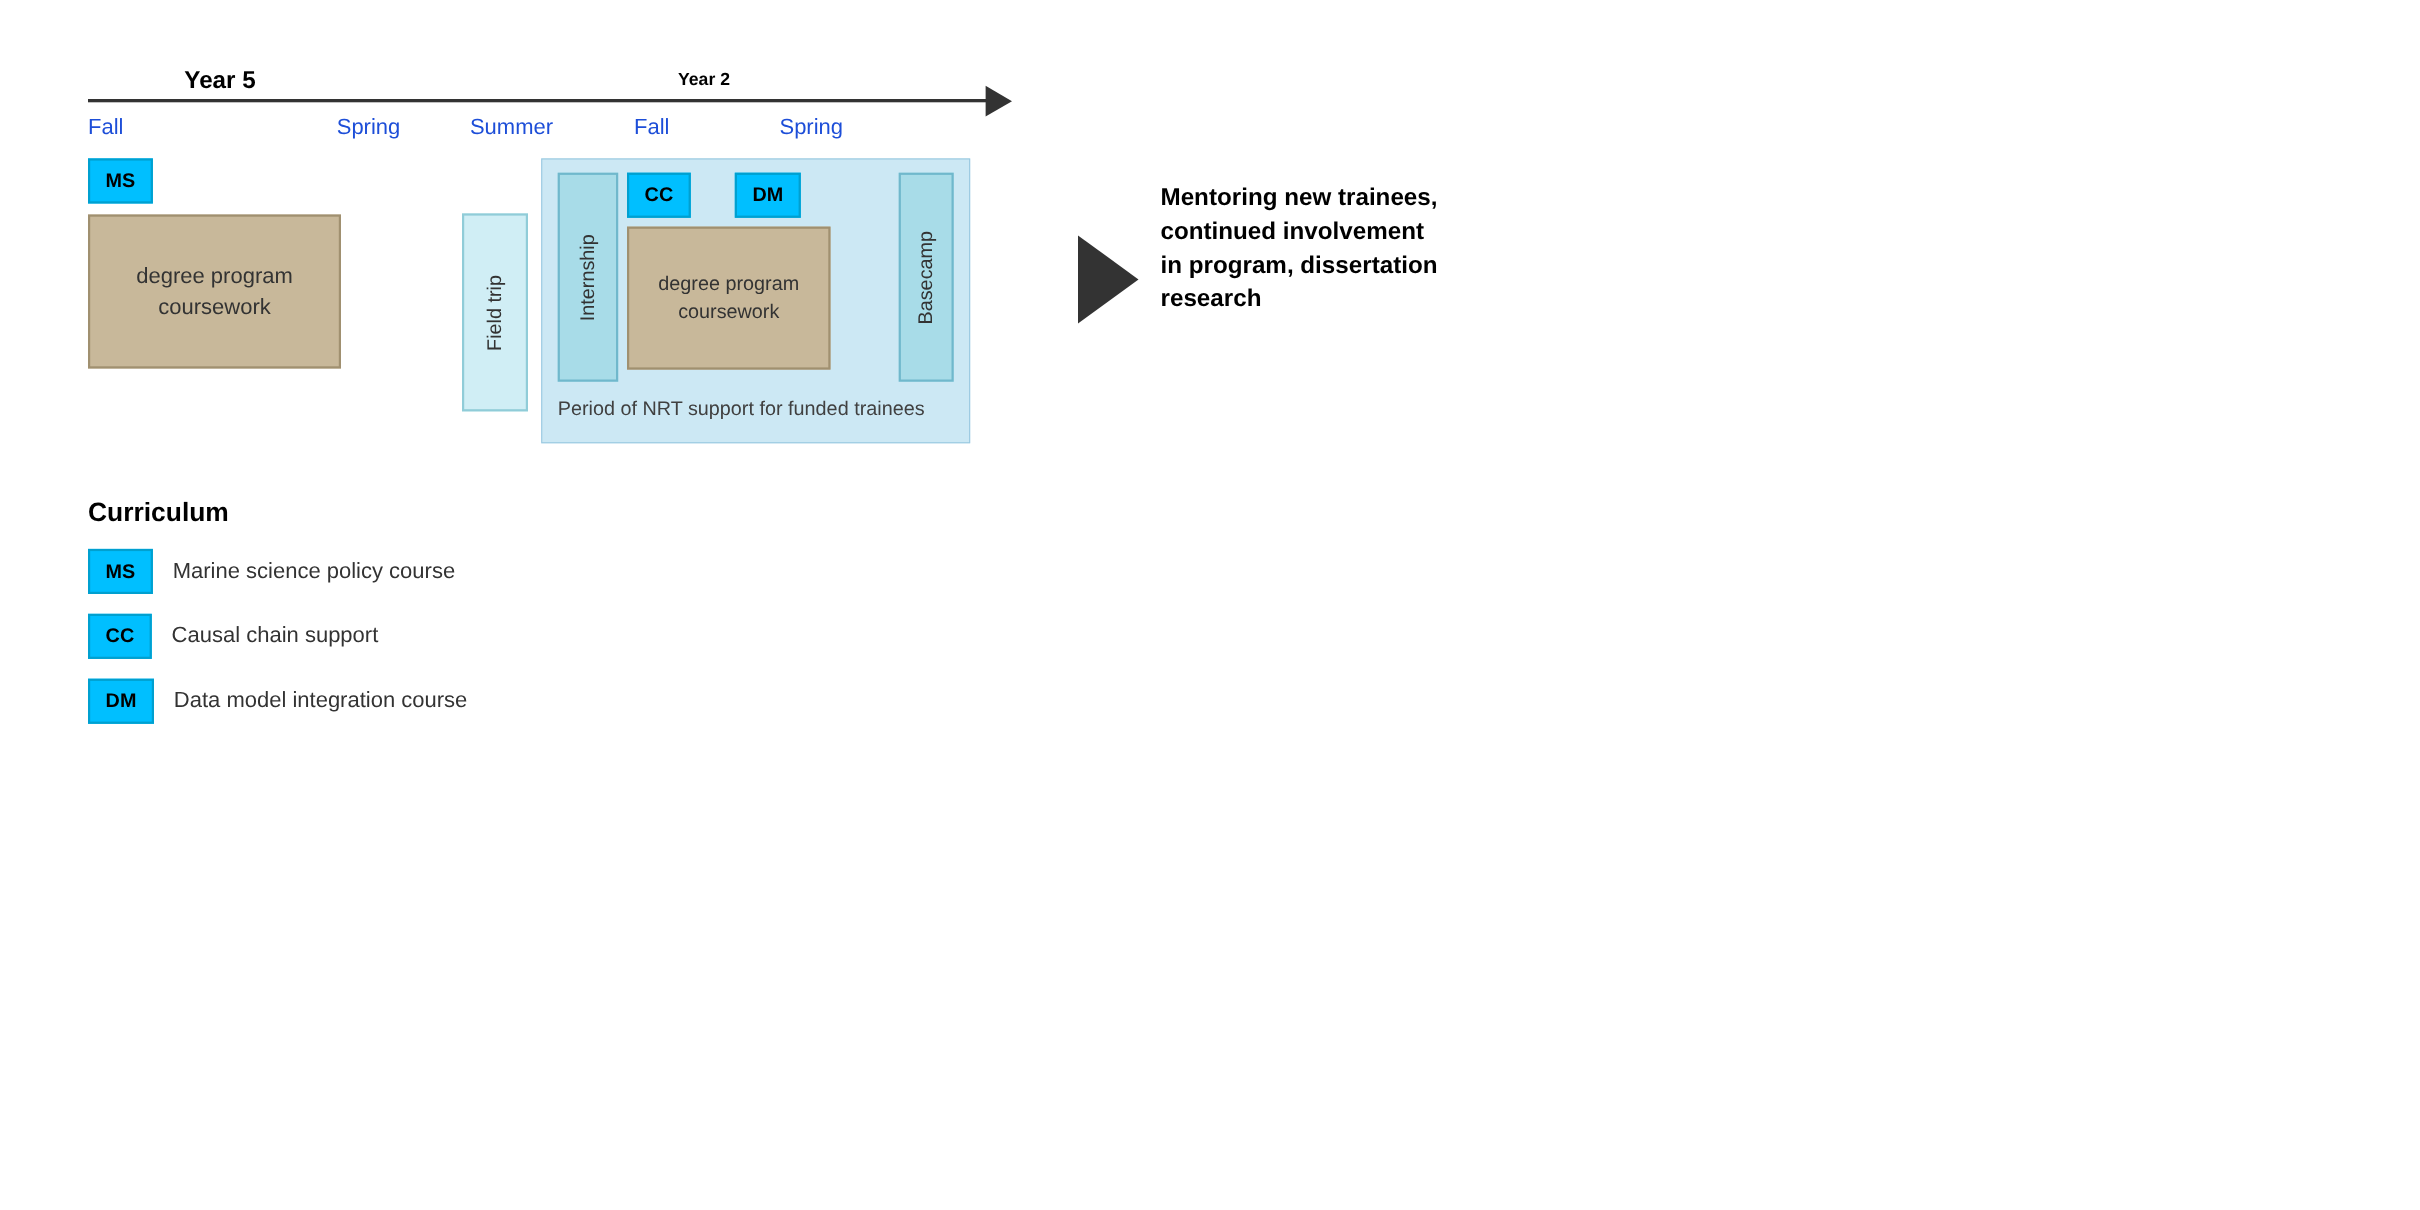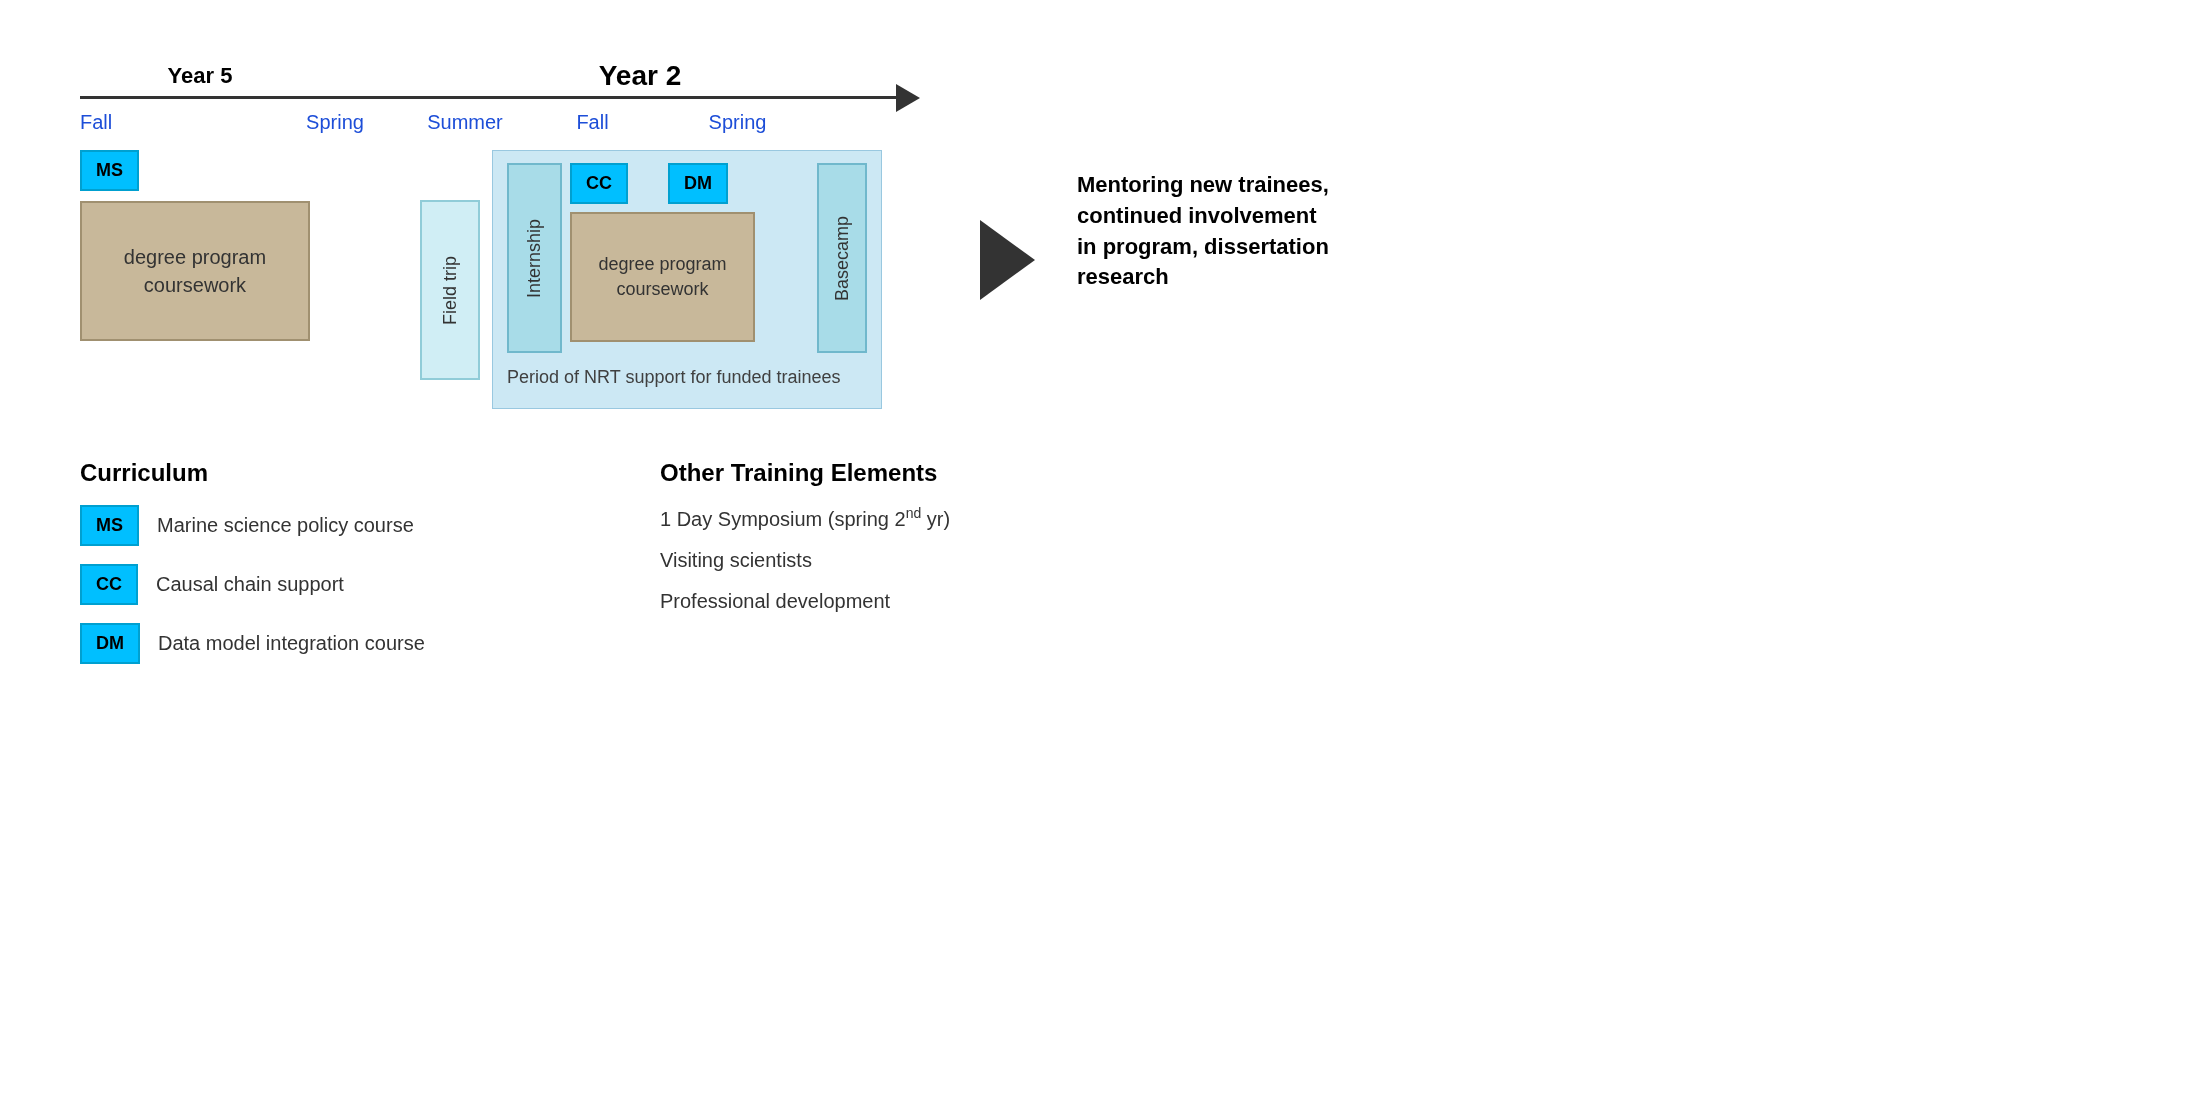--- a/index.html
+++ b/index.html
@@ -37,21 +37,21 @@
 
     .year1-label {
       font-weight: bold;
       font-size: 22px;
       width: 240px;
       text-align: center;
     }
 
     .year2-label {
       font-weight: bold;
-      font-size: 28px;
+      font-size: 16px;
       width: 380px;
       text-align: center;
       margin-left: 40px;
     }
 
     
     .timeline-bar-row {
       display: flex;
       align-items: center;
       margin-bottom: 12px;
@@ -235,21 +235,20 @@
       color: #404040;
       padding-top: 6px;
     }
 
     
     .arrow-section {
       display: flex;
       align-items: flex-start;
       margin-left: 30px;
       padding-top: 0px;
-      gap: 22px;
     }
 
     
     .big-arrow {
       width: 0;
       height: 0;
       border-top: 40px solid transparent;
       border-bottom: 40px solid transparent;
       border-left: 55px solid #333;
       margin-top: 70px;
@@ -393,29 +392,16 @@
         <span class="badge-cyan">CC</span>
         <span class="legend-text">Causal chain support</span>
       </div>
 
       <div class="legend-item">
         <span class="badge-cyan">DM</span>
         <span class="legend-text">Data model integration course</span>
       </div>
     </div>
 
-    <div class="other-training-col">
-      <div class="other-training-title">Other Training Elements</div>
-
-      <div class="other-item">
-        1 Day Symposium (spring 2<sup>nd</sup> yr)
-      </div>
-      <div class="other-item">
-        Visiting scientists
-      </div>
-      <div class="other-item">
-        Professional development
-      </div>
-    </div>
 
   </div>
 
 </div>
 
 </body></html>

